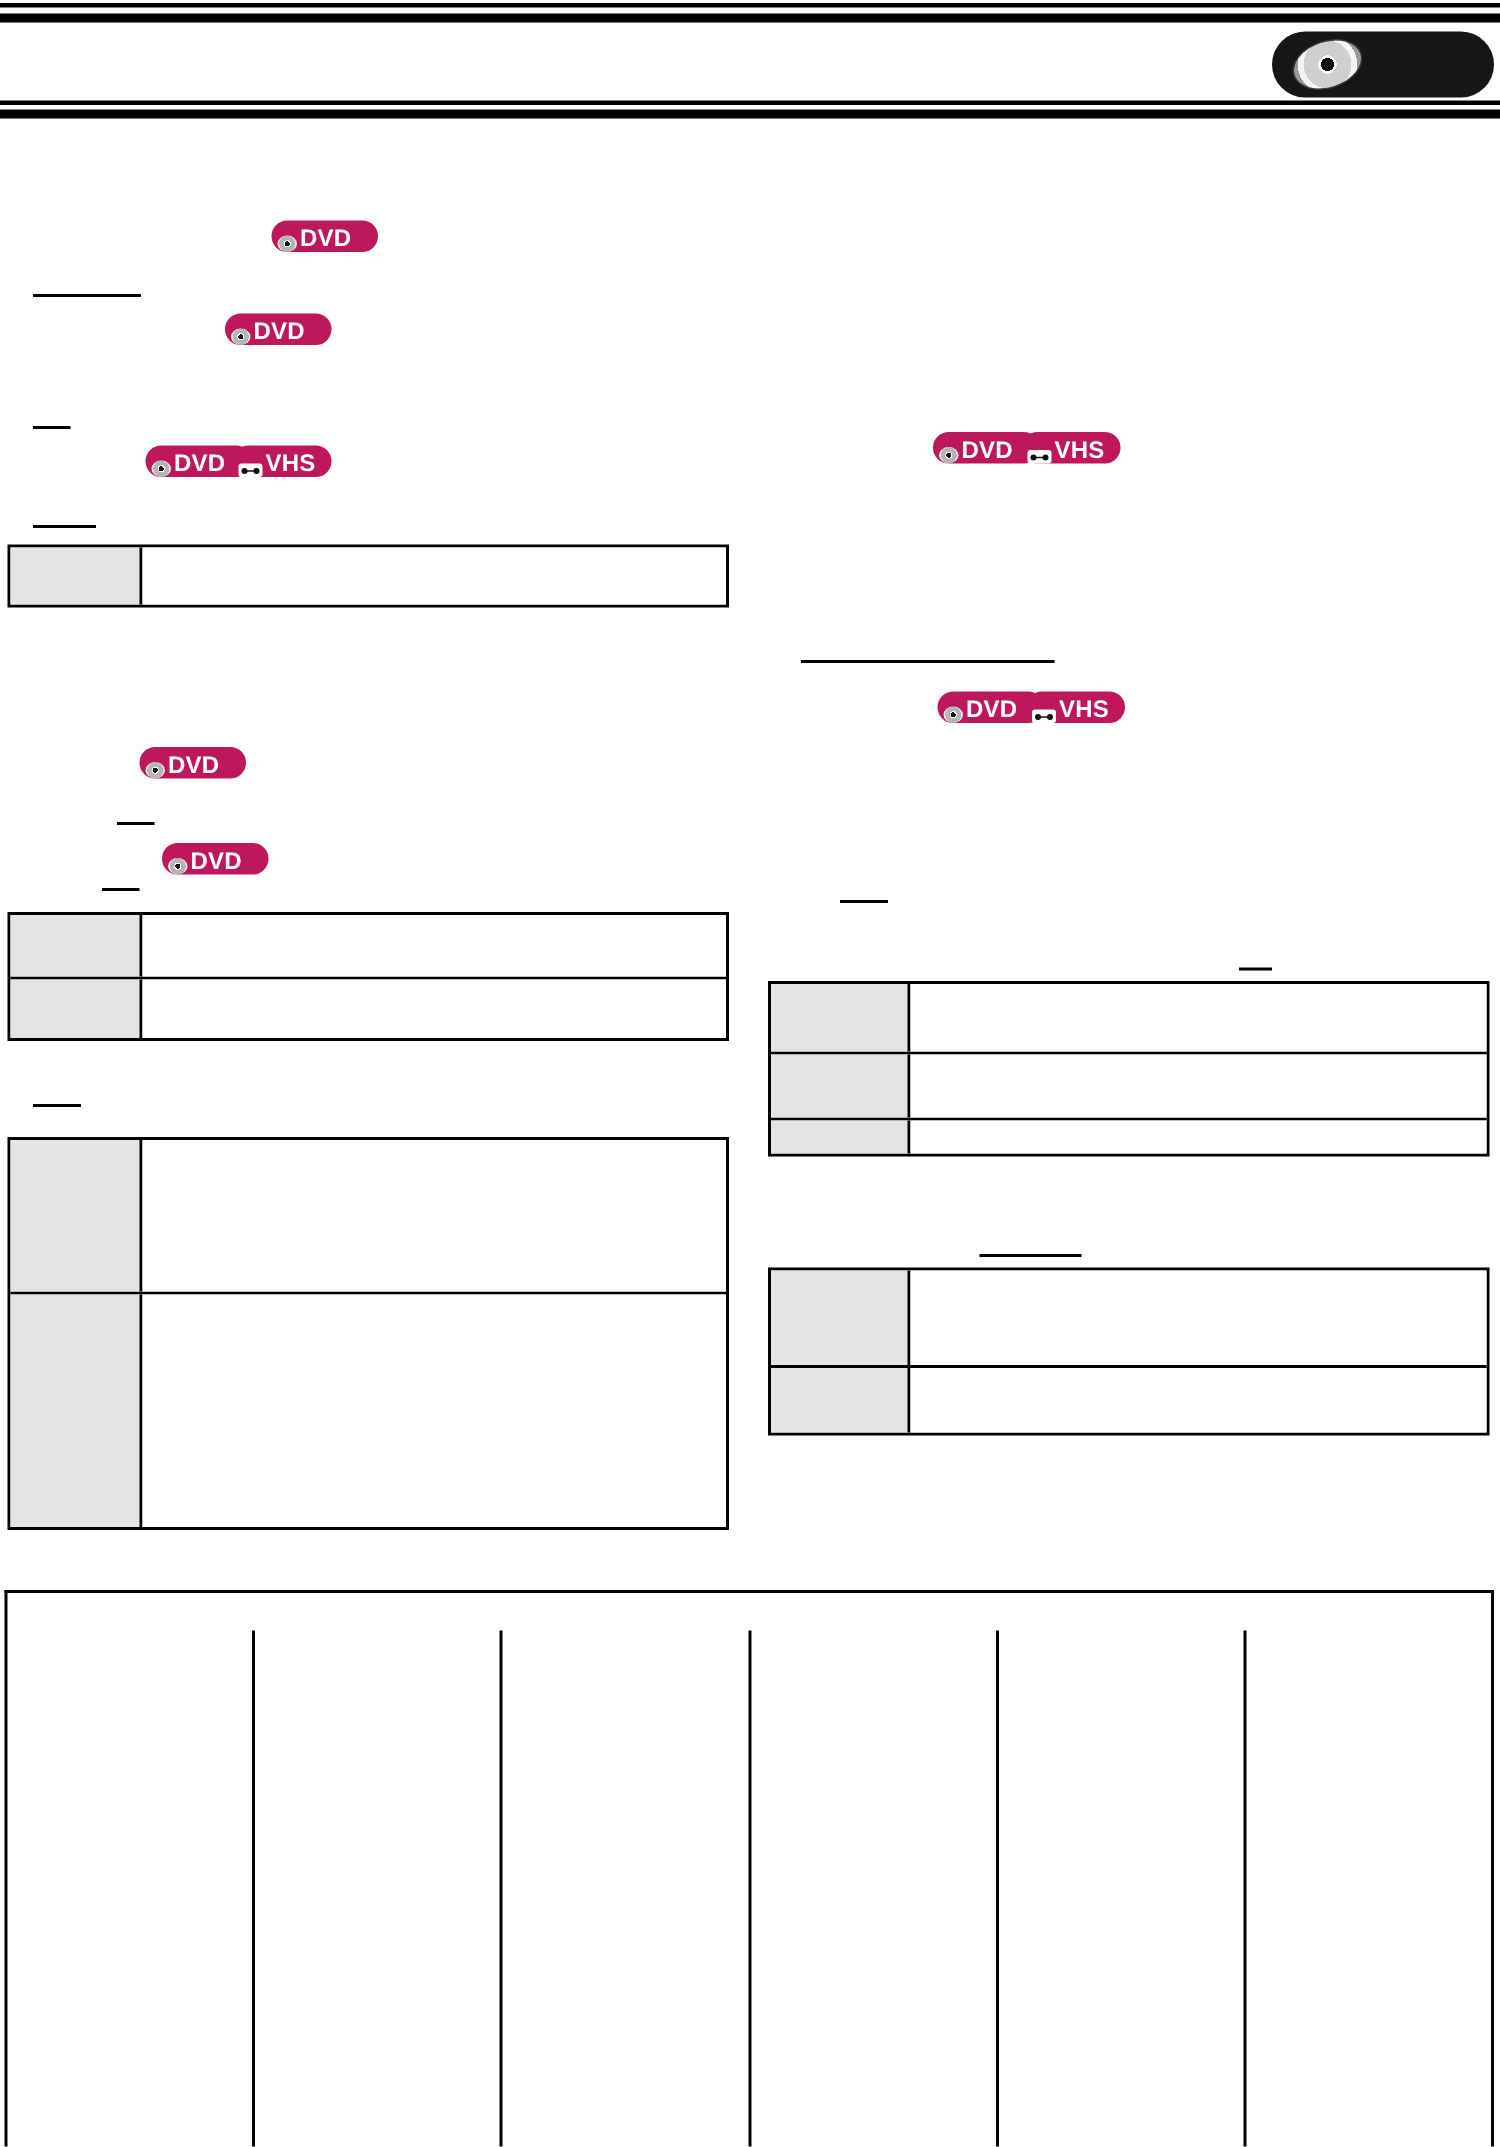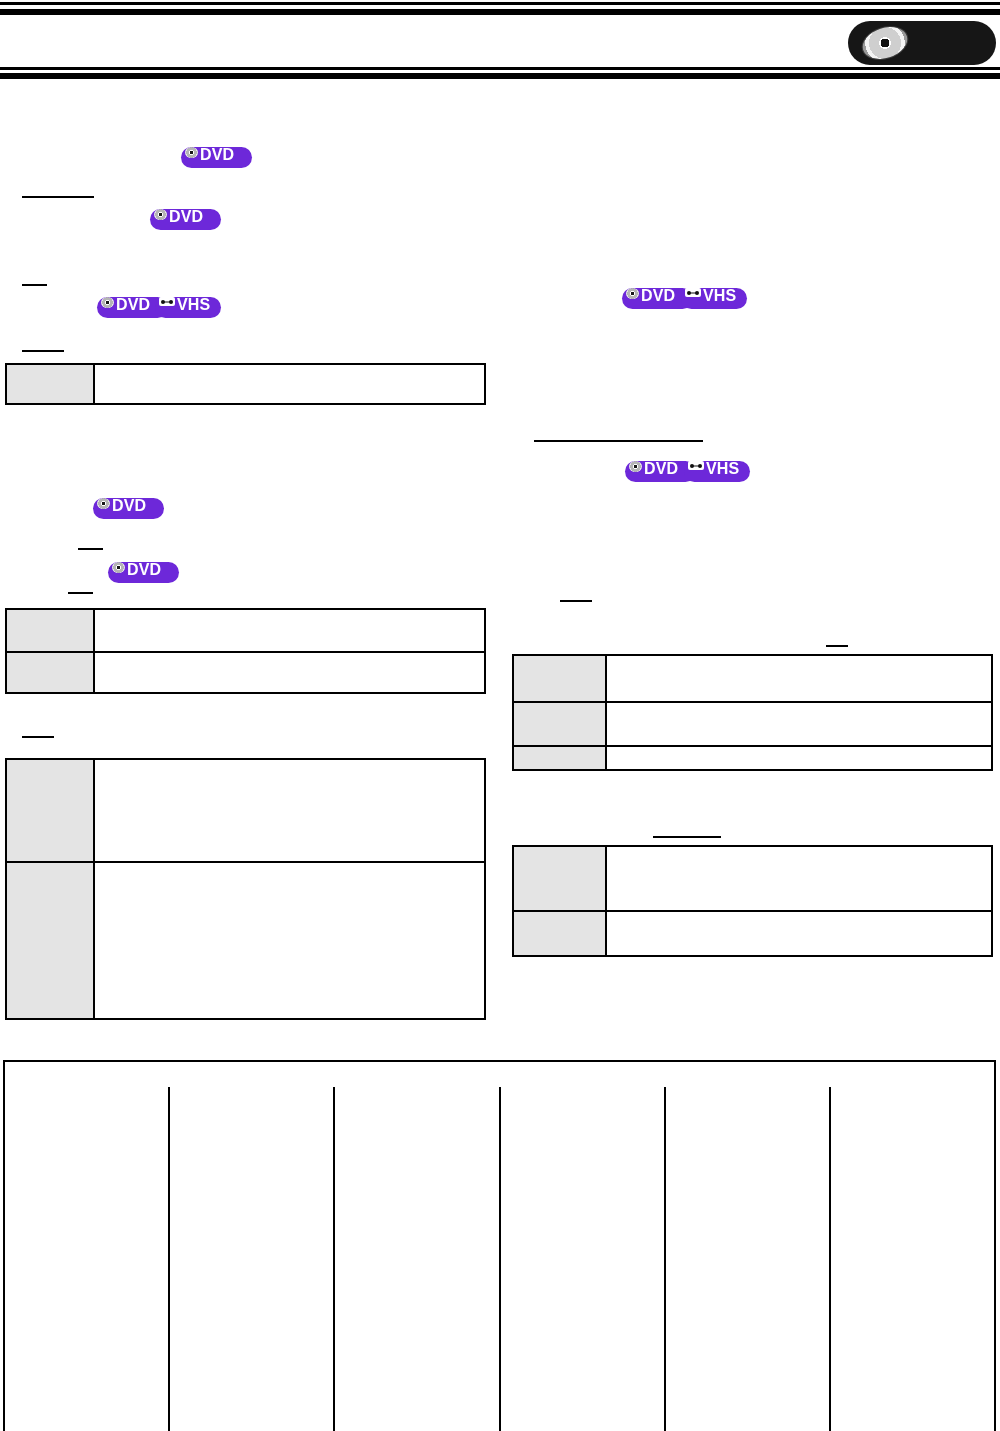--- a/index.html
+++ b/index.html
@@ -33,22 +33,22 @@
         #f4f4f4 58% 72%,
         #9a9a9a 72% 92%,
         #d9d9d9 92% 100%);
     box-shadow:0 0 0 1px rgba(255,255,255,.15);
     transform:rotate(-18deg);
   }
 
   
   .pill{
     position:absolute;
-    display:inline-flex;align-items:flex-start;
-    background:#6d28d9;
+    display:inline-flex;align-items:flex-end;
+    background:#be185d;
     border-radius:999px;
     color:#ffffff;
     font-weight:bold;
     letter-spacing:.1px;
     white-space:nowrap;
     box-sizing:border-box;
   }
   .pill .pill-label{
     display:inline-block;
     line-height:1;

